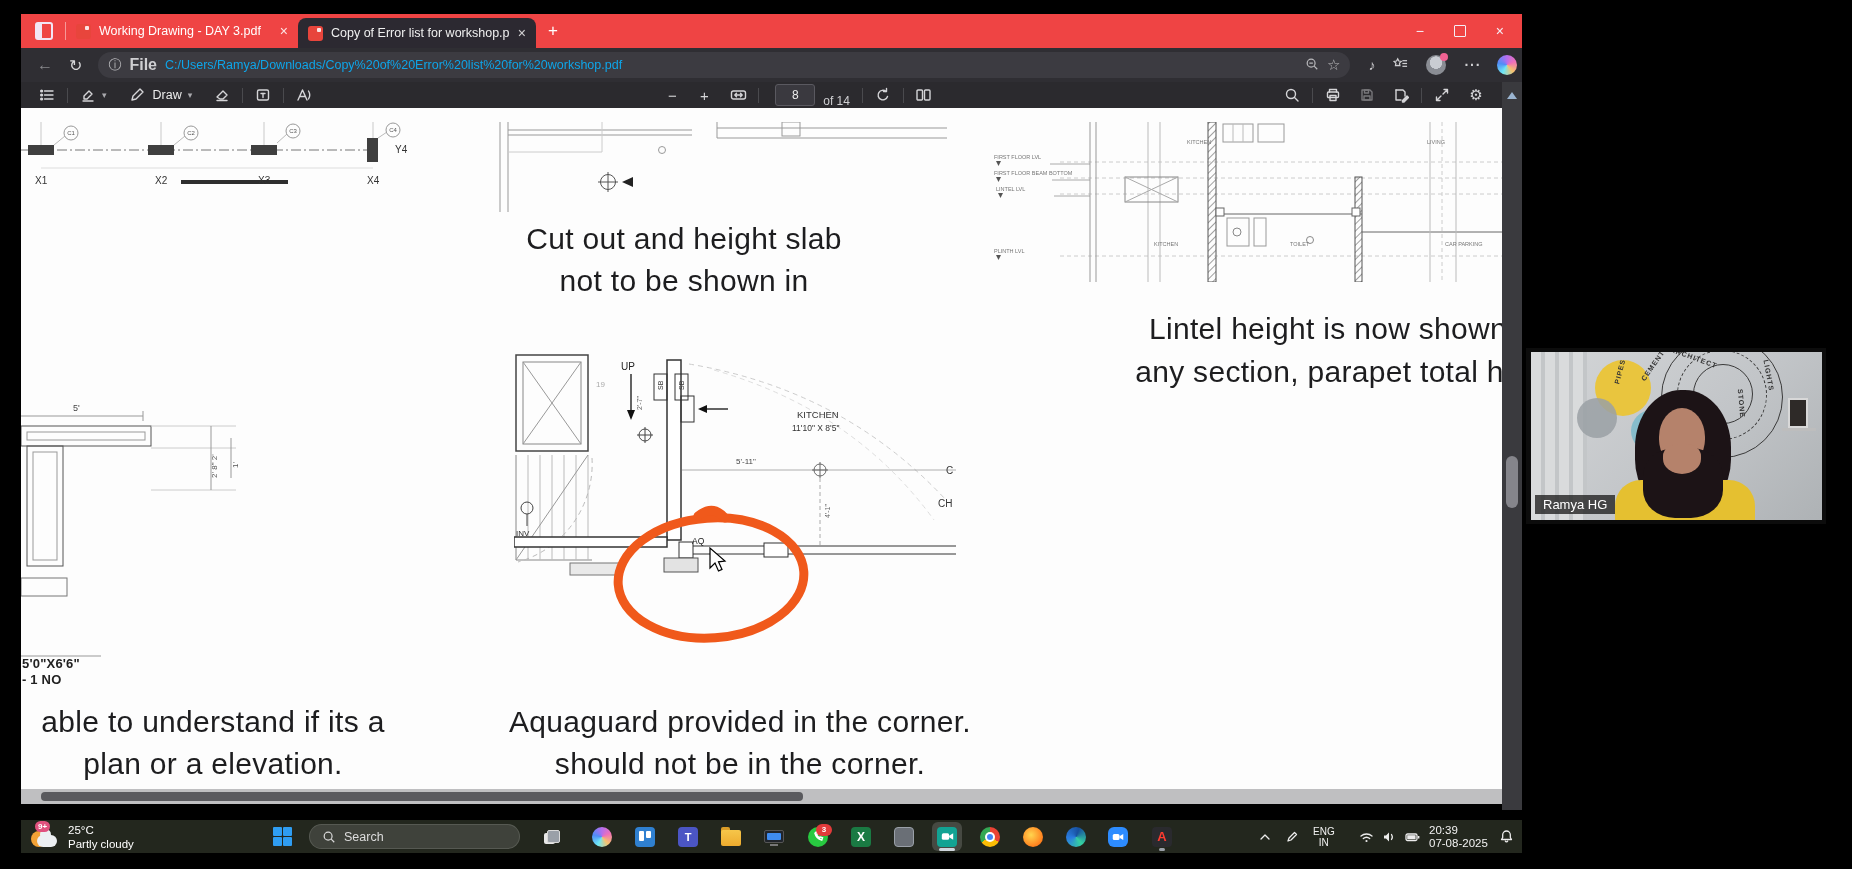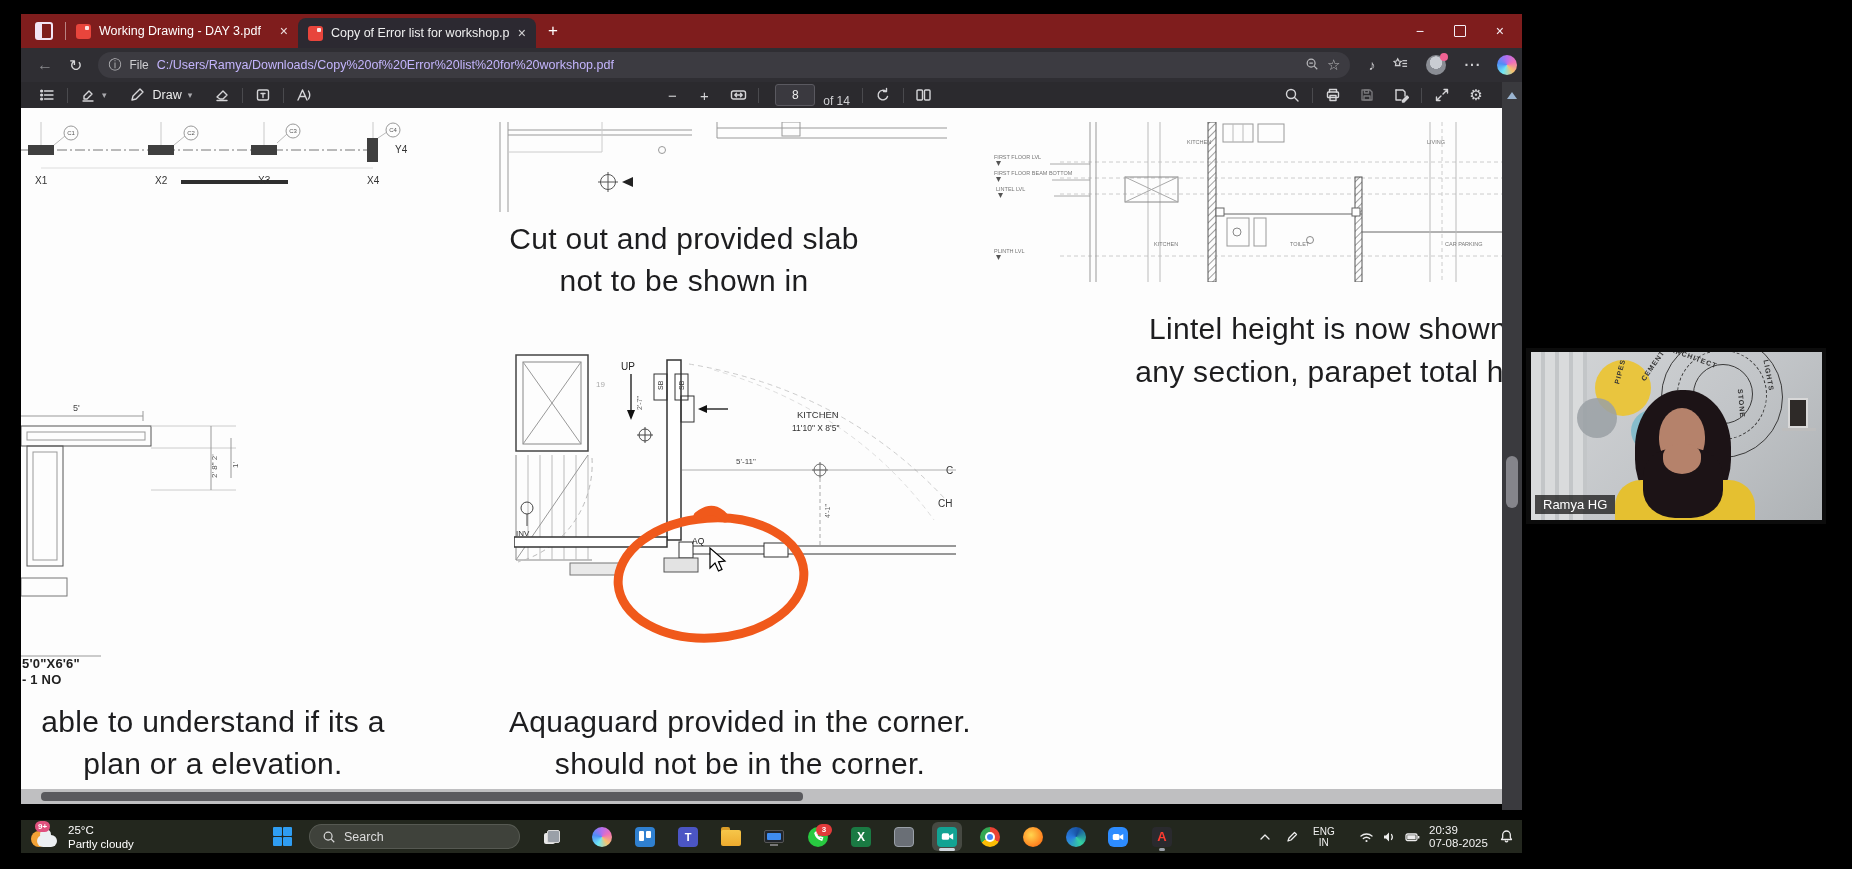--- a/index.html
+++ b/index.html
@@ -2,41 +2,41 @@
 <html><head>
 <meta charset="utf-8">
 <style>
   html,body{margin:0;padding:0;background:#000;}
   .screen{position:relative;width:1852px;height:869px;background:#000;overflow:hidden;
           font-family:"Liberation Sans",sans-serif;-webkit-font-smoothing:antialiased;}
   .abs{position:absolute;}
   
   .capture{left:21px;top:14px;width:1501px;height:839px;background:#000;}
   
-  .titlebar{left:0;top:0;width:1501px;height:34px;background:#7f1d1d;display:flex;align-items:center;color:#fff;}
+  .titlebar{left:0;top:0;width:1501px;height:34px;background:#ef4444;display:flex;align-items:center;color:#fff;}
   .ws-icon{width:14px;height:14px;border:2px solid #f2e5f5;border-radius:3px;margin-left:14px;position:relative;}
   .ws-icon::before{content:"";position:absolute;left:0;top:0;bottom:0;width:5px;background:#f2e5f5;}
   .tab-divider{width:1px;height:18px;background:rgba(255,255,255,.45);margin-left:12px;}
   .tab{display:flex;align-items:center;height:34px;padding:0 10px;gap:8px;font-size:12.5px;color:#fff;}
   .tab.inactive{width:212px;}
   .tab.active{width:218px;background:#2c2931;border-radius:8px 8px 0 0;height:30px;align-self:flex-end;color:#f0f0f0;}
   .pdfbadge{width:15px;height:15px;background:#e8453c;border-radius:3px;flex:0 0 auto;position:relative;}
   .pdfbadge::after{content:"";position:absolute;right:2px;top:2px;width:4px;height:4px;background:#fff;opacity:.85;border-radius:1px;}
   .tab-title{white-space:nowrap;overflow:hidden;text-overflow:clip;flex:1;}
   .tab-x{font-size:14px;opacity:.85;flex:0 0 auto;}
   .newtab{font-size:17px;color:#fff;margin-left:12px;}
   .wincontrols{position:absolute;right:0;top:0;height:34px;display:flex;align-items:center;gap:30px;padding-right:18px;color:#f4eef6;font-size:14px;}
   .winbox{width:10px;height:10px;border:1.5px solid #f4eef6;border-radius:1px;display:inline-block;}
   
   .addressbar{left:0;top:34px;width:1501px;height:34px;background:#2f2e33;display:flex;align-items:center;color:#d8d8da;}
   .nav-glyph{font-size:16px;margin-left:16px;}
   .urlpill{height:26px;background:#3c3b41;border-radius:13px;margin-left:16px;display:flex;align-items:center;flex:0 0 1232px;padding:0 10px;gap:8px;}
   .urlpill .info{font-size:13px;color:#b9b9bc;}
-  .urlpill .scheme{font-size:12px;color:#cfcfd2;font-weight:normal;}
-  .urlpill .url{font-size:12.5px;color:#c4b5fd;flex:1;white-space:nowrap;overflow:hidden;}
+  .urlpill .scheme{font-size:16px;color:#cfcfd2;font-weight:bold;}
+  .urlpill .url{font-size:12.5px;color:#0ea5e9;flex:1;white-space:nowrap;overflow:hidden;}
   .pill-ic{font-size:13px;color:#b9b9bc;}
   .bar-ic{font-size:14px;color:#cfcfd2;margin-left:18px;}
   .avatar{width:20px;height:20px;border-radius:50%;background:radial-gradient(circle at 50% 38%,#c9ccd2 0 38%,#8a8d94 40%);margin-left:18px;position:relative;}
   .avatar::after{content:"";position:absolute;right:-2px;top:-2px;width:8px;height:8px;border-radius:50%;background:#f06292;}
   .copilot{width:20px;height:20px;border-radius:50%;margin-left:16px;background:conic-gradient(from 210deg,#6ee7f5,#4f8df7,#b06ef0,#f070b8,#f5c26e,#6ee7f5);}
   
   .pdfbar{left:0;top:68px;width:1501px;height:26px;background:#2b2a2e;display:flex;align-items:center;color:#d5d5d8;}
   .tb-ic{display:inline-flex;align-items:center;justify-content:center;width:24px;height:20px;}
   .tb-ic svg{stroke:#d5d5d8;fill:none;stroke-width:1.4;stroke-linecap:round;stroke-linejoin:round;}
   .tb-div{width:1px;height:15px;background:#4a4a4e;margin:0 8px;}
@@ -379,21 +379,21 @@
           <line x1="466" y1="0" x2="466" y2="160" stroke="#bbb"></line>
         <line x1="452" y1="0" x2="452" y2="160" stroke="#ccc" stroke-dasharray="4 3"></line>
         <text x="197" y="22" font-size="5.5" fill="#777">KITCHEN</text>
         <text x="437" y="22" font-size="5.5" fill="#777">LIVING</text>
         <text x="164" y="124" font-size="5.5" fill="#777">KITCHEN</text>
         <text x="300" y="124" font-size="5.5" fill="#777">TOILET</text>
         <text x="455" y="124" font-size="5.5" fill="#777">CAR PARKING</text>
       </svg>
 
       <div class="note" style="left:443px;top:110px;width:440px">
-        <div>Cut out and provided slab</div>
+        <div>Cut out and height slab</div>
           <div>not to be shown in</div>
       </div>
       <div class="note" style="left:1047px;top:199px;width:520px;line-height:43px">
         <div>Lintel height is now shown</div>
           <div>any section, parapet total he</div>
       </div>
       <div class="note" style="left:-28px;top:593px;width:440px">
         <div>able to understand if its a</div>
           <div>plan or a elevation.</div>
       </div>

